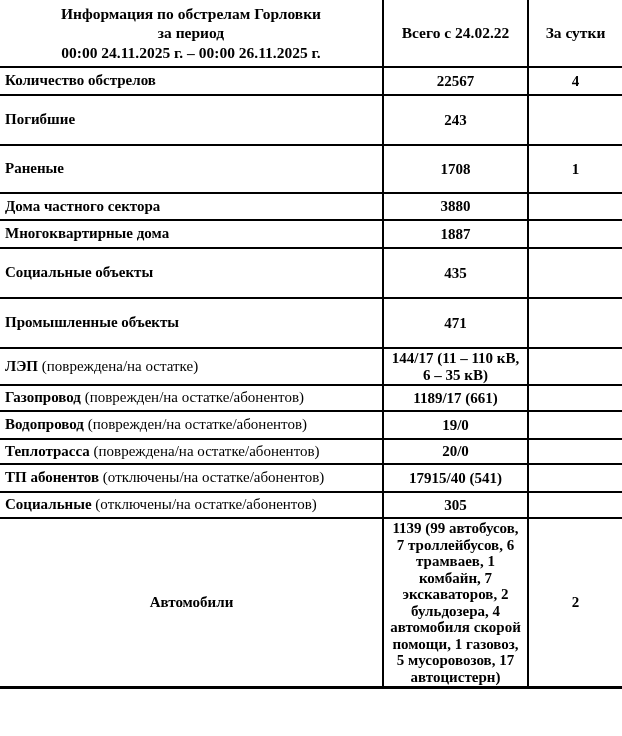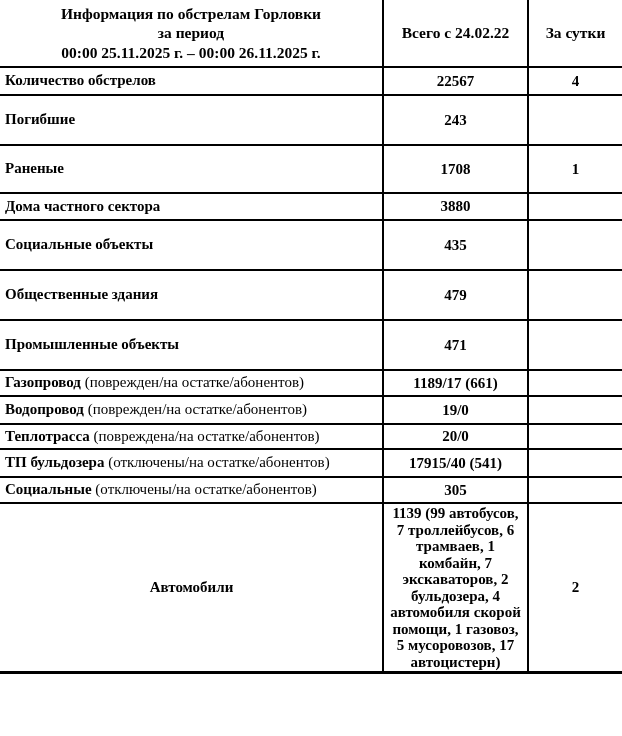--- a/index.html
+++ b/index.html
@@ -75,21 +75,21 @@
       <col class="c1">
         <col class="c2">
         <col class="c3">
     </colgroup>
 
     <tbody>
         <tr style="height:67px">
       <th class="hdr-main">
         <div>Информация по обстрелам Горловки</div>
         <div>за период</div>
-        <div>00:00 25.11.2025 г. – 00:00 26.11.2025 г.</div>
+        <div>00:00 24.11.2025 г. – 00:00 26.11.2025 г.</div>
       </th>
       <th class="hdr-col">Всего с 24.02.22</th>
       <th class="hdr-col">За сутки</th>
     </tr>
 
     <tr style="height:28px">
       <td class="label-cell"><span class="lbl">Количество обстрелов</span><span class="note"></span></td>
       <td class="val-cell">22567</td>
       <td class="daily-cell">4</td>
     </tr>
@@ -105,60 +105,65 @@
       <td class="val-cell">1708</td>
       <td class="daily-cell">1</td>
     </tr>
 
     <tr style="height:27px">
       <td class="label-cell"><span class="lbl">Дома частного сектора</span><span class="note"></span></td>
       <td class="val-cell">3880</td>
       <td class="daily-cell"></td>
     </tr>
 
+    <tr style="height:28px">
+      <td class="label-cell"><span class="lbl">Многоквартирные дома</span><span class="note"></span></td>
+      <td class="val-cell">1887</td>
+      <td class="daily-cell"></td>
+    </tr>
 
     <tr style="height:50px">
       <td class="label-cell"><span class="lbl">Социальные объекты</span><span class="note"></span></td>
       <td class="val-cell">435</td>
       <td class="daily-cell"></td>
     </tr>
 
-    <tr style="height:50px">
-      <td class="label-cell"><span class="lbl">Общественные здания</span><span class="note"></span></td>
-      <td class="val-cell">479</td>
-      <td class="daily-cell"></td>
-    </tr>
 
     <tr style="height:50px">
       <td class="label-cell"><span class="lbl">Промышленные объекты</span><span class="note"></span></td>
       <td class="val-cell">471</td>
       <td class="daily-cell"></td>
     </tr>
 
+    <tr style="height:35px">
+      <td class="label-cell"><span class="lbl">ЛЭП</span><span class="note"> (повреждена/на остатке)</span></td>
+      <td class="val-cell">144/17 (11 – 110 кВ, 6 – 35 кВ)</td>
+      <td class="daily-cell"></td>
+    </tr>
 
     <tr style="height:26px">
       <td class="label-cell"><span class="lbl">Газопровод</span><span class="note"> (поврежден/на остатке/абонентов)</span></td>
       <td class="val-cell">1189/17 (661)</td>
       <td class="daily-cell"></td>
     </tr>
 
     <tr style="height:28px">
       <td class="label-cell"><span class="lbl">Водопровод</span><span class="note"> (поврежден/на остатке/абонентов)</span></td>
       <td class="val-cell">19/0</td>
       <td class="daily-cell"></td>
     </tr>
 
     <tr style="height:25px">
       <td class="label-cell"><span class="lbl">Теплотрасса</span><span class="note"> (повреждена/на остатке/абонентов)</span></td>
       <td class="val-cell">20/0</td>
       <td class="daily-cell"></td>
     </tr>
 
     <tr style="height:28px">
-      <td class="label-cell"><span class="lbl">ТП бульдозера</span><span class="note"> (отключены/на остатке/абонентов)</span></td>
+      <td class="label-cell"><span class="lbl">ТП абонентов</span><span class="note"> (отключены/на остатке/абонентов)</span></td>
       <td class="val-cell">17915/40 (541)</td>
       <td class="daily-cell"></td>
     </tr>
 
     <tr style="height:26px">
       <td class="label-cell"><span class="lbl">Социальные</span><span class="note"> (отключены/на остатке/абонентов)</span></td>
       <td class="val-cell">305</td>
       <td class="daily-cell"></td>
     </tr>
 

